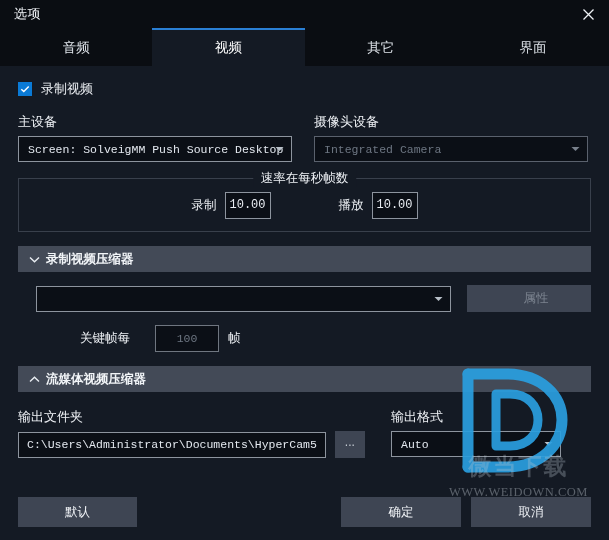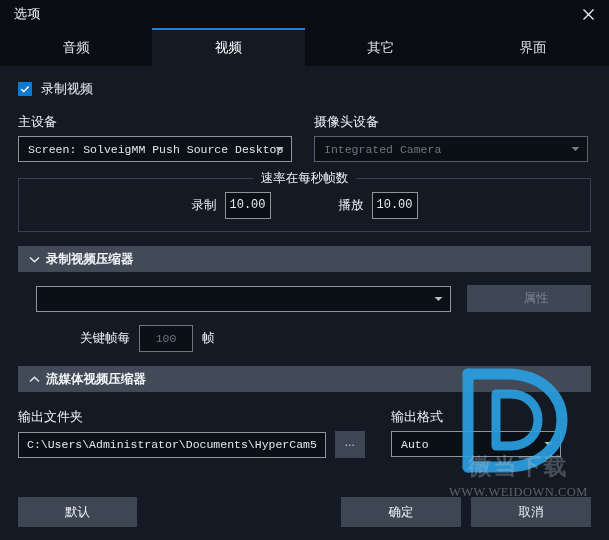--- a/index.html
+++ b/index.html
@@ -251,32 +251,33 @@
 
   .keyframe-row {
     display: flex;
     align-items: center;
     margin-top: 13px;
     padding-left: 44px;
     gap: 9px;
   }
   .keyframe-row .lbl { font-size: 12.5px; color: #eef1f5; }
   .kf-box {
-    width: 54px;
+    width: 64px;
     height: 27px;
     background: #0b0f16;
     border: 1px solid #6f7680;
     box-sizing: border-box;
     display: flex;
     align-items: center;
     justify-content: center;
     font-family: "Liberation Mono", "DejaVu Sans Mono", monospace;
     font-size: 11.5px;
     color: #6d7682;
     cursor: text;
+    margin-left: 16px;
   }
 
   
   .output-row {
     display: flex;
     margin-top: 16px;
   }
   .output-left { width: 340px; flex: none; }
   .output-right { width: 170px; flex: none; margin-left: 33px; }
   .path-row { display: flex; align-items: center; gap: 9px; }

